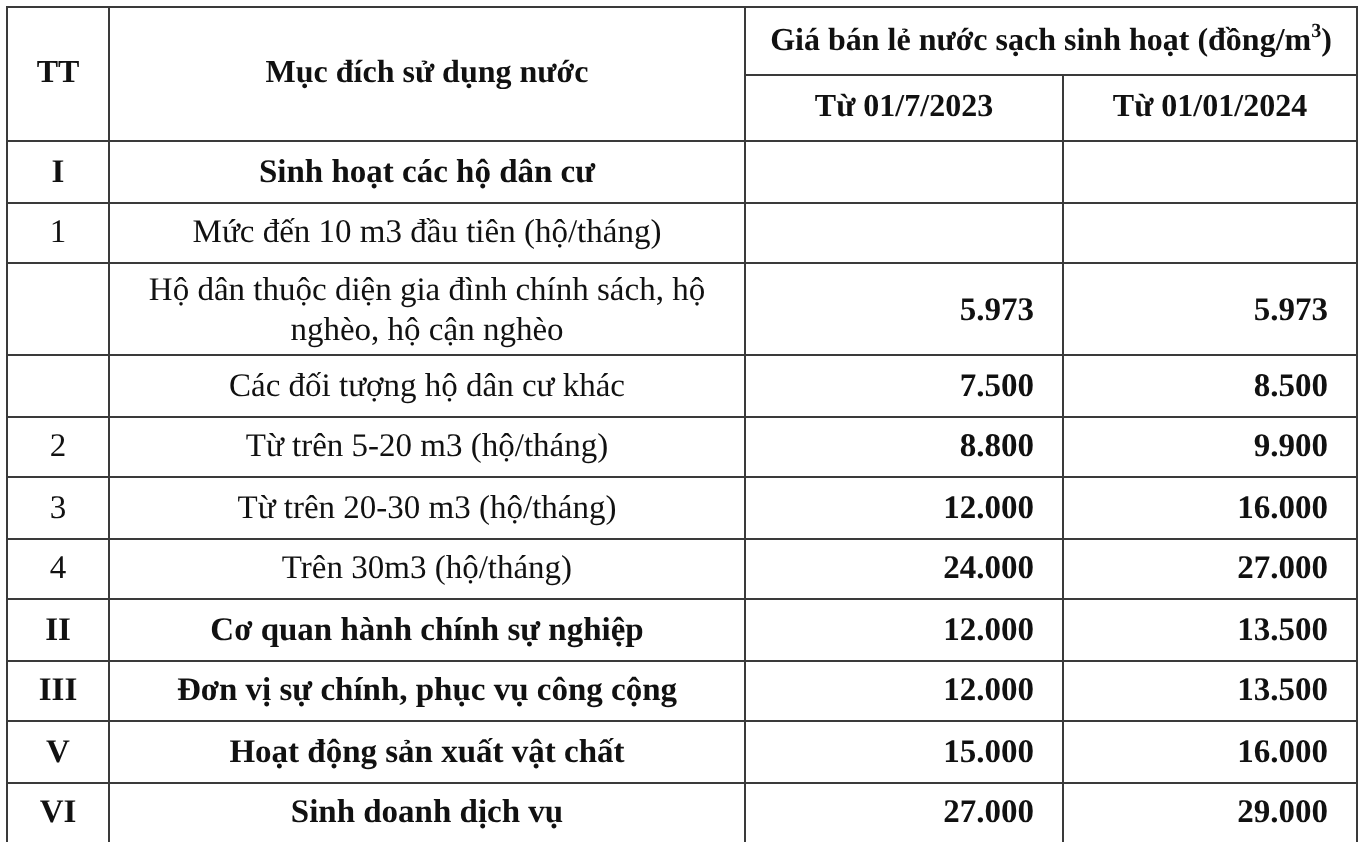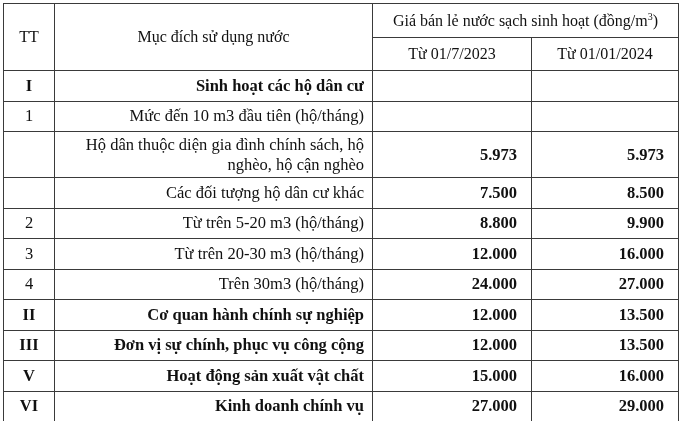--- a/index.html
+++ b/index.html
@@ -23,37 +23,37 @@
       width: 675px;
     }
     .price-table td, .price-table th {
       border: 1.5px solid #3a3a3a;
       padding: 0 8px;
       font-size: 16.5px;
       line-height: 20px;
       vertical-align: middle;
     }
     .price-table th {
-      font-weight: normal;
+      font-weight: bold;
       text-align: center;
       font-size: 16px;
     }
     col.c-tt { width: 51px; }
     col.c-purpose { width: 318px; }
     col.c-p2023 { width: 159px; }
     col.c-p2024 { width: 147px; }
 
     tr.h1 { height: 34px; }
     tr.h2 { height: 33px; }
     tr.r { height: 30.5px; }
     tr.r-tall { height: 46px; margin-top: 21px; }
 
     td.tt { text-align: center; }
     td.tt.roman { font-weight: bold; }
-    td.purpose { text-align: right; padding-left: 8px; }
+    td.purpose { text-align: center; padding-left: 8px; }
     td.purpose.bold { font-weight: bold; }
     td.price {
       text-align: right;
       font-weight: bold;
       padding-right: 14px;
       padding-left: 12px;
     }
     sup { font-size: 10px; line-height: 0; }
   </style>
 </head>
@@ -133,18 +133,18 @@
       <td class="price">13.500</td>
     </tr>
     <tr class="r">
       <td class="tt roman">V</td>
       <td class="purpose bold">Hoạt động sản xuất vật chất</td>
       <td class="price">15.000</td>
       <td class="price">16.000</td>
     </tr>
     <tr class="r">
       <td class="tt roman">VI</td>
-      <td class="purpose bold">Kinh doanh chính vụ</td>
+      <td class="purpose bold">Sinh doanh dịch vụ</td>
       <td class="price">27.000</td>
       <td class="price">29.000</td>
     </tr>
   </tbody>
 </table>
 
 </body></html>

